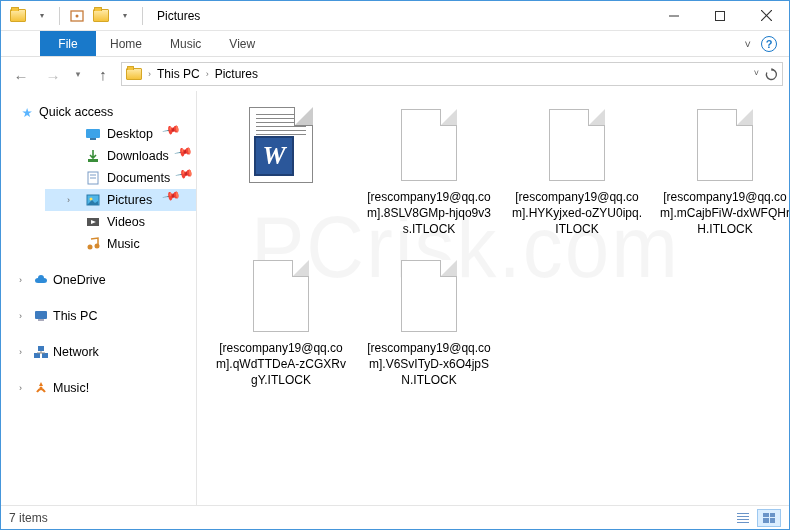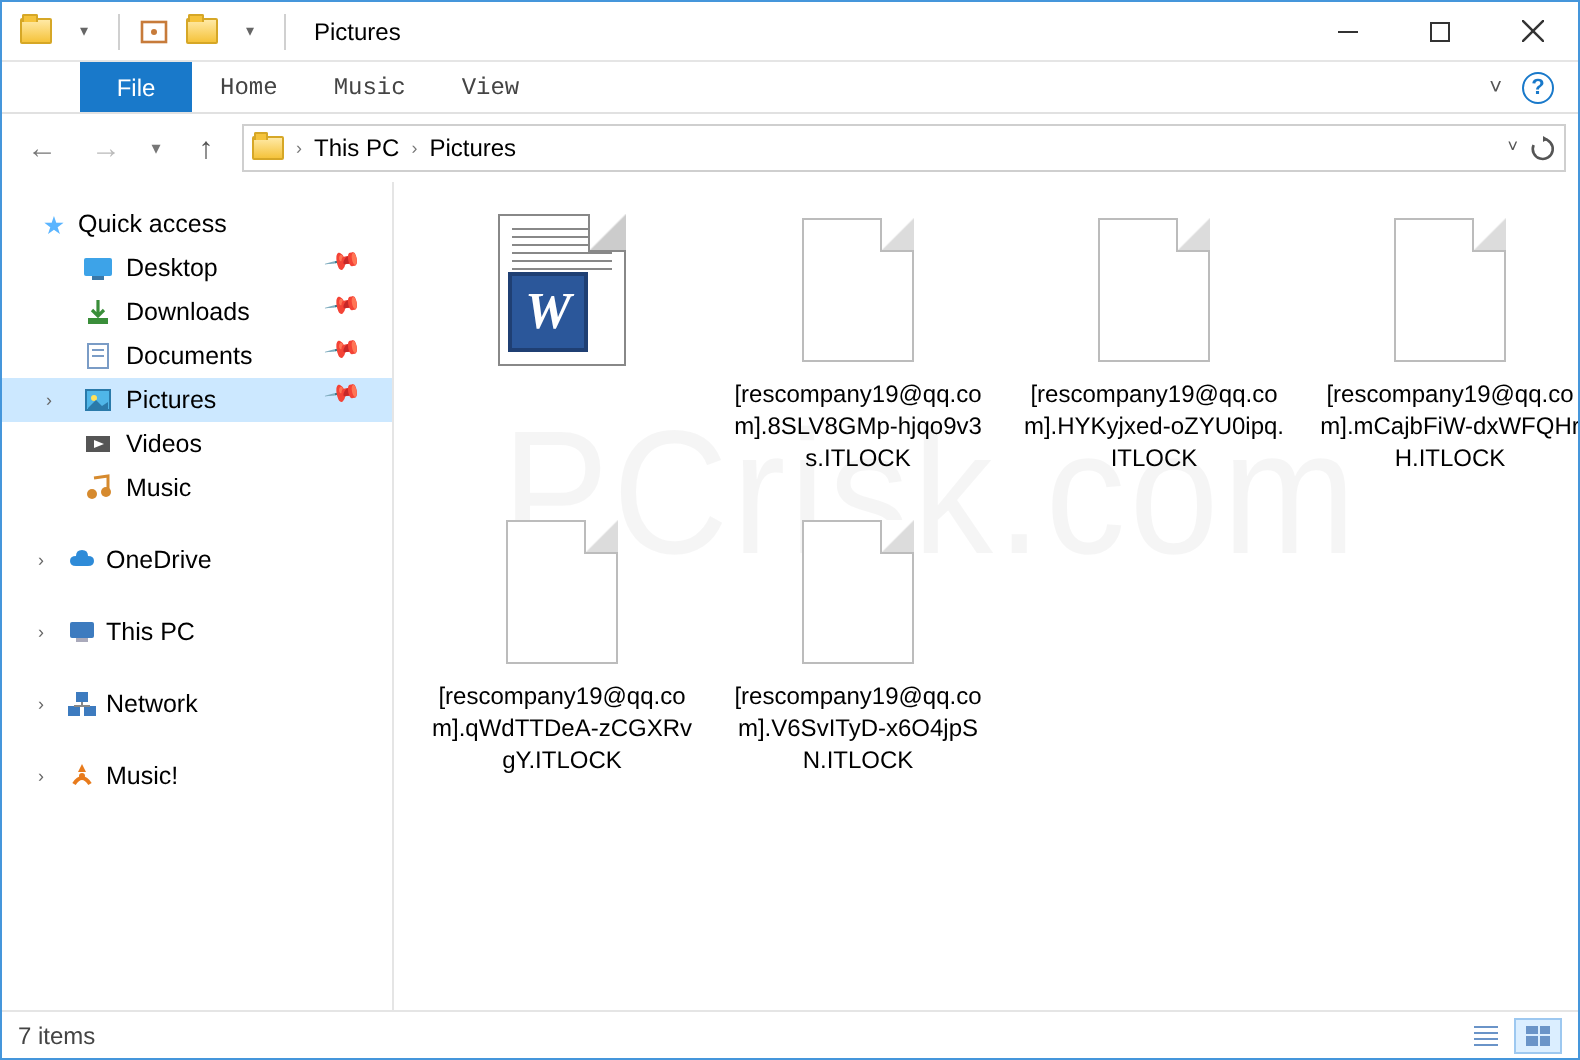--- a/index.html
+++ b/index.html
@@ -12,42 +12,42 @@
 .folder-small { width: 16px; height: 13px; background: linear-gradient(#ffe9a5,#f5c33b); border: 1px solid #d6a726; border-radius: 1px; position: relative; }
 .folder-small::before { content: ""; position: absolute; top: -3px; left: 0; width: 6px; height: 3px; background: #f5c33b; border: 1px solid #d6a726; border-bottom: none; border-radius: 1px 1px 0 0; }
 .qat-sep { width: 1px; height: 18px; background: #d0d0d0; margin: 0 4px; }
 .titlebar-title { margin-left: 8px; font-size: 12px; color: #000; }
 .win-controls { margin-left: auto; display: flex; height: 100%; }
 .win-btn { width: 46px; display: flex; align-items: center; justify-content: center; font-size: 11px; color: #333; }
 
 
 .ribbon { height: 26px; display: flex; align-items: stretch; border-bottom: 1px solid #e1e1e1; font-size: 12px; padding-left: 39px; }
 .ribbon-file { background: #1979ca; color: #fff; width: 56px; display: flex; align-items: center; justify-content: center; }
-.ribbon-tab { padding: 0 14px; display: flex; align-items: center; color: #444; font-family: Liberation Mono, monospace; }
+.ribbon-tab { padding: 0 14px; display: flex; align-items: center; color: #444; }
 .ribbon-right { margin-left: auto; display: flex; align-items: center; padding-right: 12px; gap: 10px; color: #555; }
 .help-circle { width: 16px; height: 16px; border: 1.5px solid #1979ca; border-radius: 50%; color: #1979ca; font-size: 11px; display: flex; align-items: center; justify-content: center; font-weight: bold; }
 
 
 .addr-row { height: 34px; display: flex; align-items: center; padding: 4px 6px; gap: 4px; }
 .nav-btn { width: 28px; height: 28px; display: flex; align-items: center; justify-content: center; color: #777; font-size: 15px; }
 .nav-btn.enabled { color: #555; }
 .addr-box { flex: 1; height: 24px; border: 1px solid #cfcfcf; display: flex; align-items: center; padding: 0 4px; gap: 6px; font-size: 12px; }
 .crumb-sep { color: #777; font-size: 9px; }
 .addr-dd { margin-left: auto; display:flex; gap:6px; color:#555; }
 .search-box { width: 200px; height: 24px; border: 1px solid #cfcfcf; display: flex; align-items: center; padding: 0 6px; gap: 6px; font-size: 12px; color: #777; }
 .search-box input { border: none; outline: none; font-size: 12px; width: 100%; font-style: italic; color: #666; }
 
 
 .main { display: flex; height: calc(100% - 30px - 26px - 34px - 24px); }
 
 
 .sidebar { width: 196px; border-right: 1px solid #e5e5e5; padding-top: 10px; font-size: 12.5px; overflow: hidden; }
 .side-group { margin-bottom: 14px; }
 .side-head { display: flex; align-items: center; gap: 4px; padding: 3px 6px 3px 18px; }
-.side-item { display: flex; align-items: center; gap: 6px; padding: 3px 6px 3px 40px; position: relative; }
+.side-item { display: flex; align-items: center; gap: 6px; padding: 3px 6px 3px 40px; position: relative; margin-left: 44px; }
 .side-item.selected { background: #cce8ff; }
 .side-pin { margin-left: auto; color: #888; transform: rotate(35deg); font-size: 12px; padding-right: 12px; }
 .ico { width: 16px; height: 16px; display: inline-flex; align-items: center; justify-content: center; }
 .star { color: #5bb5ff; }
 .folder-ico { width: 16px; height: 12px; background: linear-gradient(#ffe9a5,#f5c33b); border: 1px solid #d6a726; border-radius: 1px; position: relative; }
 .folder-ico::before { content: ""; position: absolute; top: -3px; left: 0; width: 5px; height: 3px; background: #f5c33b; border: 1px solid #d6a726; border-bottom: none; border-radius: 1px 1px 0 0; }
 .caret { position: absolute; left: 22px; font-size: 9px; color: #666; }
 
 
 .content { flex: 1; padding: 14px 10px 10px 16px; overflow: auto; }

